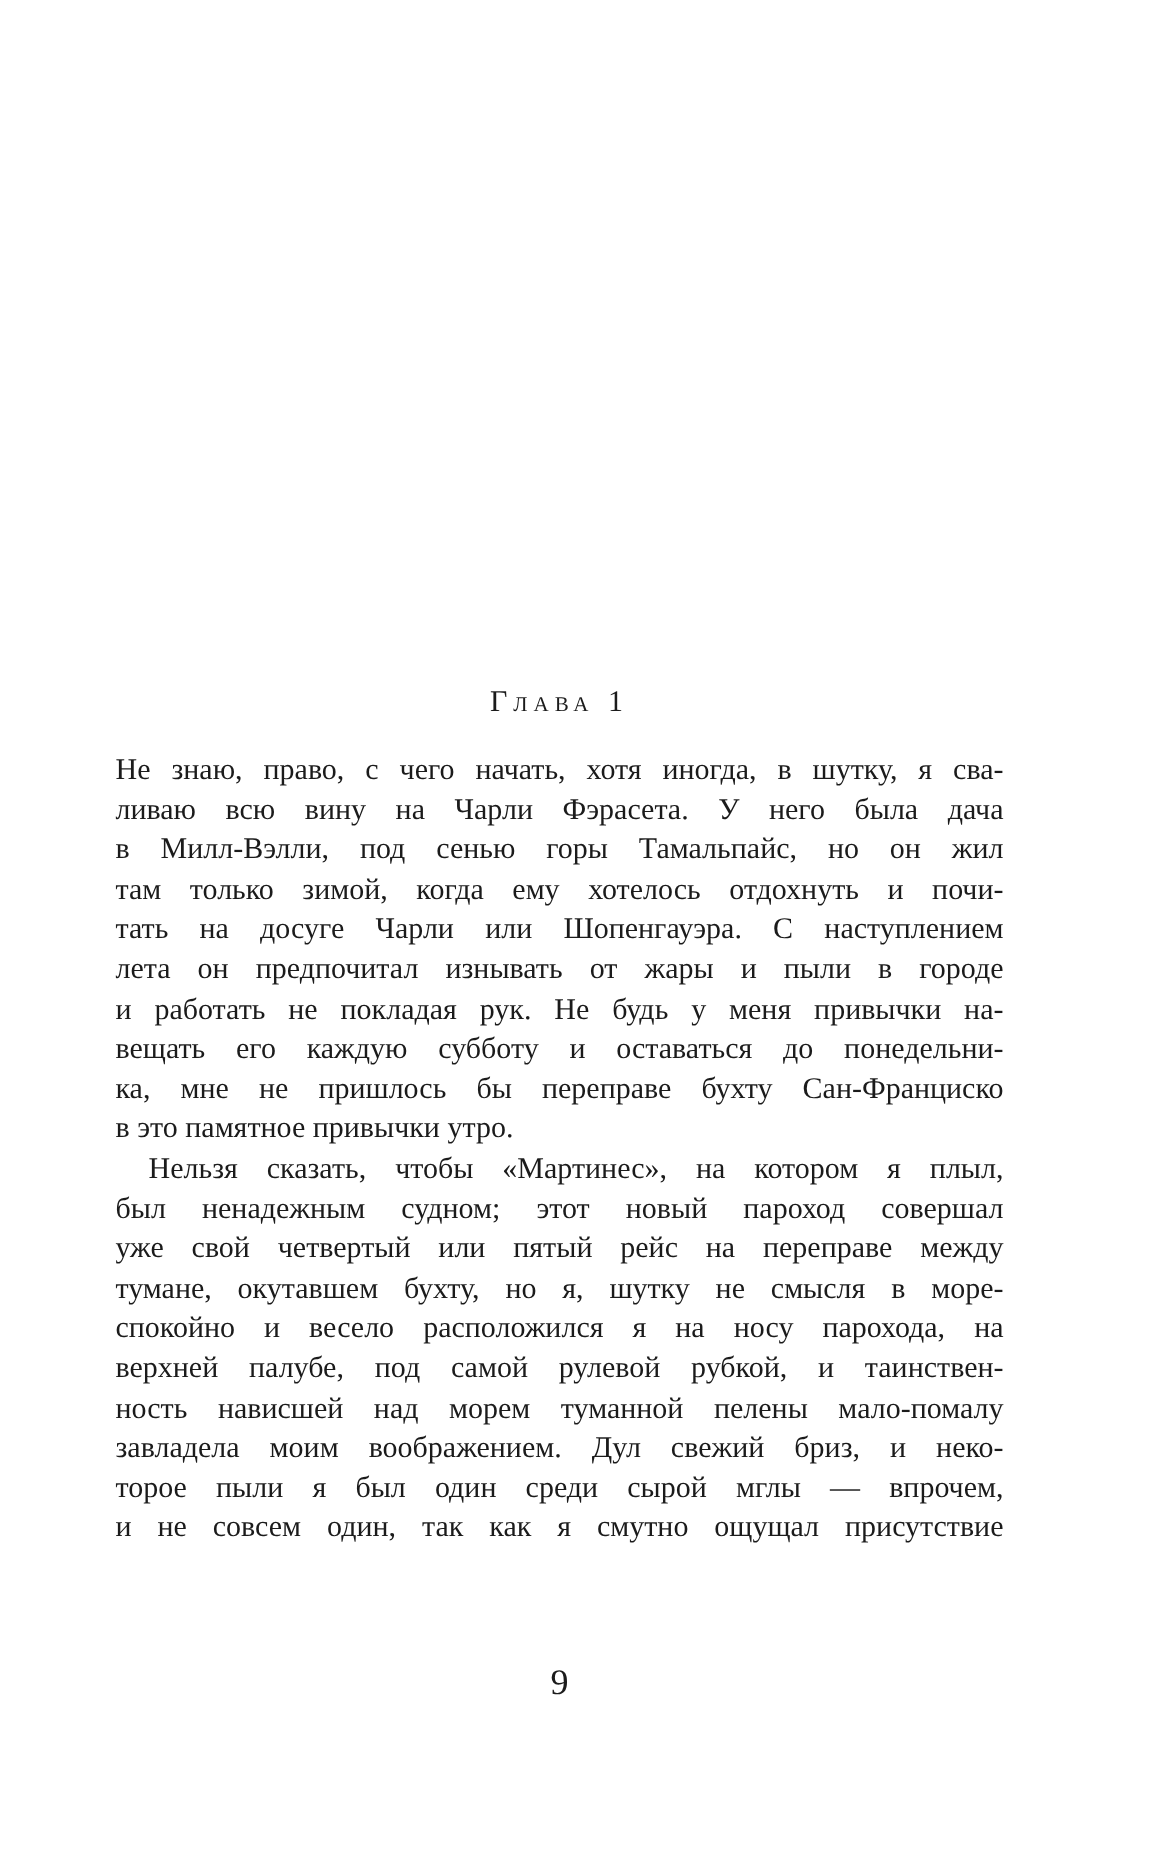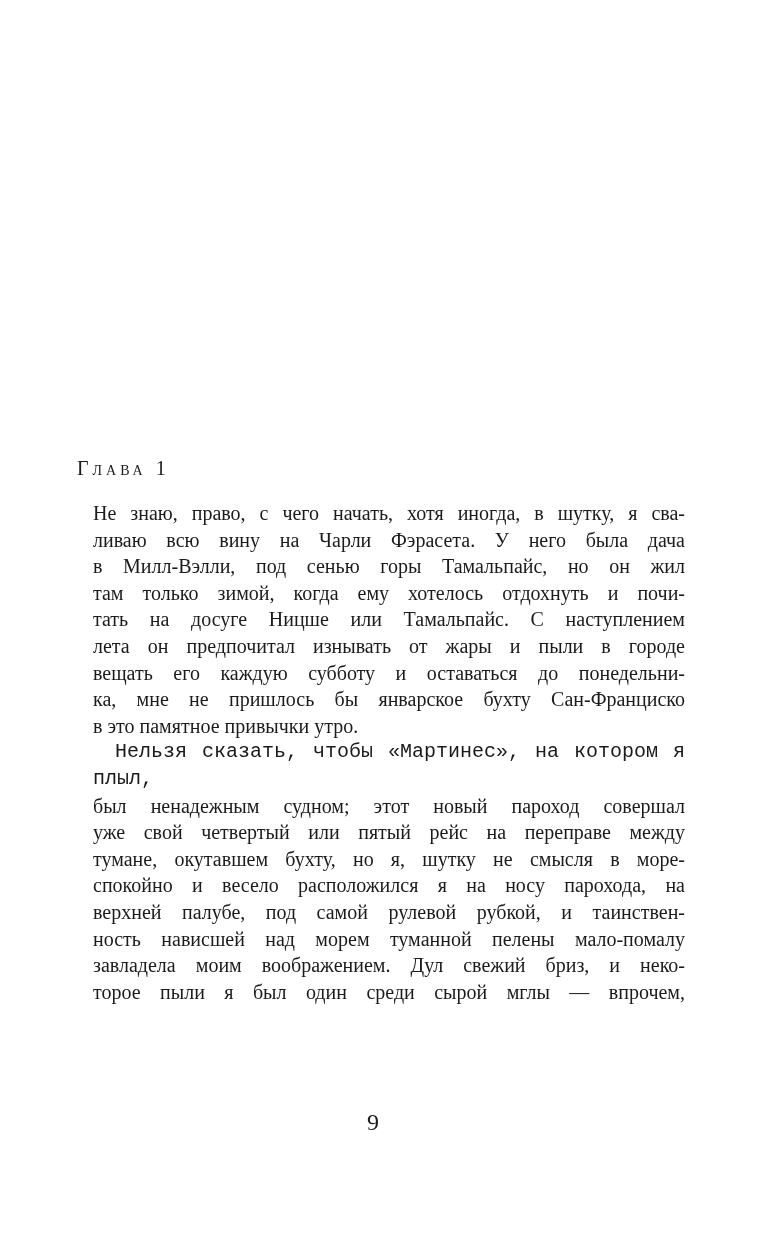--- a/index.html
+++ b/index.html
@@ -21,41 +21,40 @@
     position: absolute;
     top: 455px;
     left: 77px;
     width: 592px;
     margin: 0;
     font-size: 20px;
     font-weight: normal;
     font-variant: small-caps;
     letter-spacing: 4px;
     line-height: 26.6px;
+    text-align: center;
   }
   .text-block {
     position: absolute;
     top: 500px;
     left: 77px;
     width: 592px;
     font-size: 20px;
     line-height: 26.6px;
-    margin-left: 16px;
   }
   .para {
     margin: 0;
   }
   .line {
     text-align: justify;
     text-align-last: justify;
     white-space: normal;
   }
   .line.indent {
     text-indent: 22px;
-    font-family: Liberation Mono, monospace;
   }
   .line.unjustified {
     text-align-last: left;
   }
   .page-number {
     position: absolute;
     top: 1108px;
     left: 77px;
     width: 592px;
     font-size: 24px;
@@ -68,33 +67,35 @@
 
 <div class="page" style="color: rgb(27, 27, 27);">
   <h2 class="chapter-heading">Глава 1</h2>
 
   <div class="text-block">
       <div class="para">
         <div class="line">Не знаю, право, с чего начать, хотя иногда, в шутку, я сва-</div>
         <div class="line">ливаю всю вину на Чарли Фэрасета. У него была дача</div>
         <div class="line">в Милл-Вэлли, под сенью горы Тамальпайс, но он жил</div>
         <div class="line">там только зимой, когда ему хотелось отдохнуть и почи-</div>
-        <div class="line">тать на досуге Ницше или Тамальпайс. С наступлением</div>
+        <div class="line">тать на досуге Чарли или Шопенгауэра. С наступлением</div>
         <div class="line">лета он предпочитал изнывать от жары и пыли в городе</div>
+        <div class="line">и работать не покладая рук. Не будь у меня привычки на-</div>
         <div class="line">вещать его каждую субботу и оставаться до понедельни-</div>
-        <div class="line">ка, мне не пришлось бы январское бухту Сан-Франциско</div>
+        <div class="line">ка, мне не пришлось бы переправе бухту Сан-Франциско</div>
         <div class="line unjustified">в это памятное привычки утро.</div>
       </div>
       <div class="para">
         <div class="line indent">Нельзя сказать, чтобы «Мартинес», на котором я плыл,</div>
         <div class="line">был ненадежным судном; этот новый пароход совершал</div>
         <div class="line">уже свой четвертый или пятый рейс на переправе между</div>
         <div class="line">тумане, окутавшем бухту, но я, шутку не смысля в море-</div>
         <div class="line">спокойно и весело расположился я на носу парохода, на</div>
         <div class="line">верхней палубе, под самой рулевой рубкой, и таинствен-</div>
         <div class="line">ность нависшей над морем туманной пелены мало-помалу</div>
         <div class="line">завладела моим воображением. Дул свежий бриз, и неко-</div>
         <div class="line">торое пыли я был один среди сырой мглы — впрочем,</div>
+        <div class="line">и не совсем один, так как я смутно ощущал присутствие</div>
       </div>
     </div>
 
   <div class="page-number">9</div>
 </div>
 
 </body></html>

